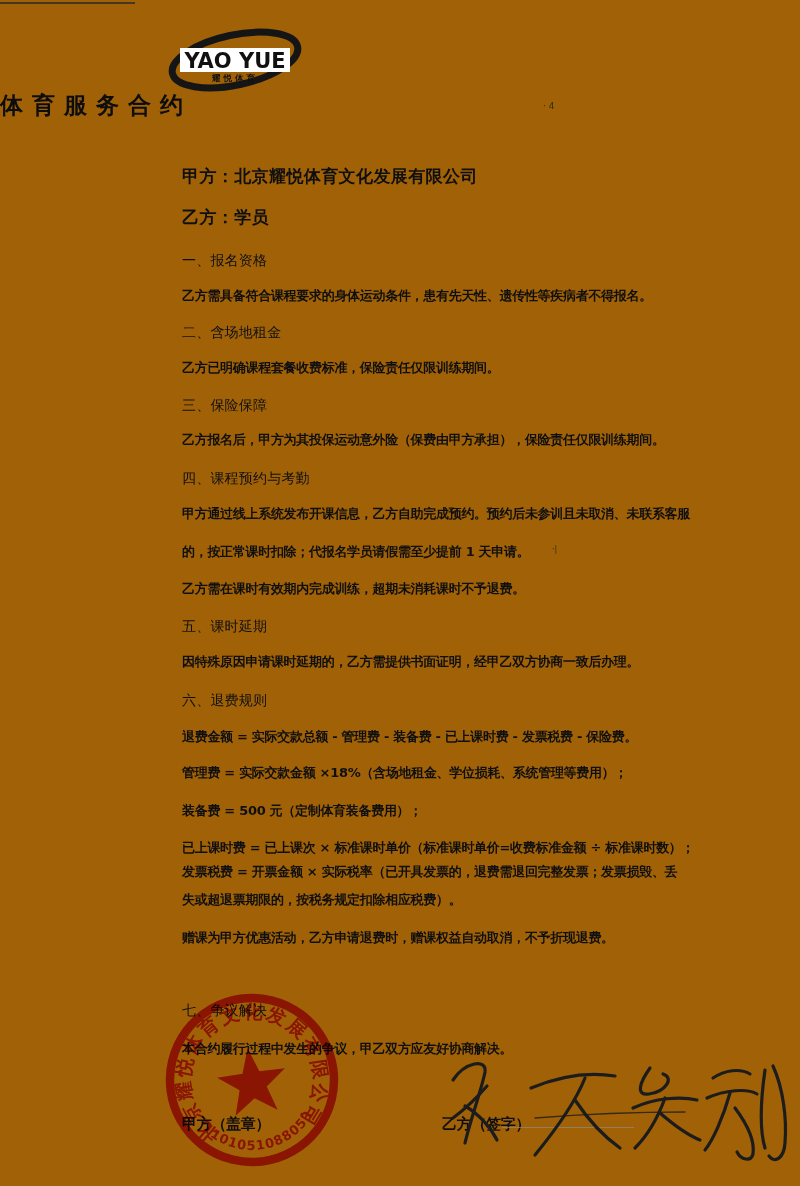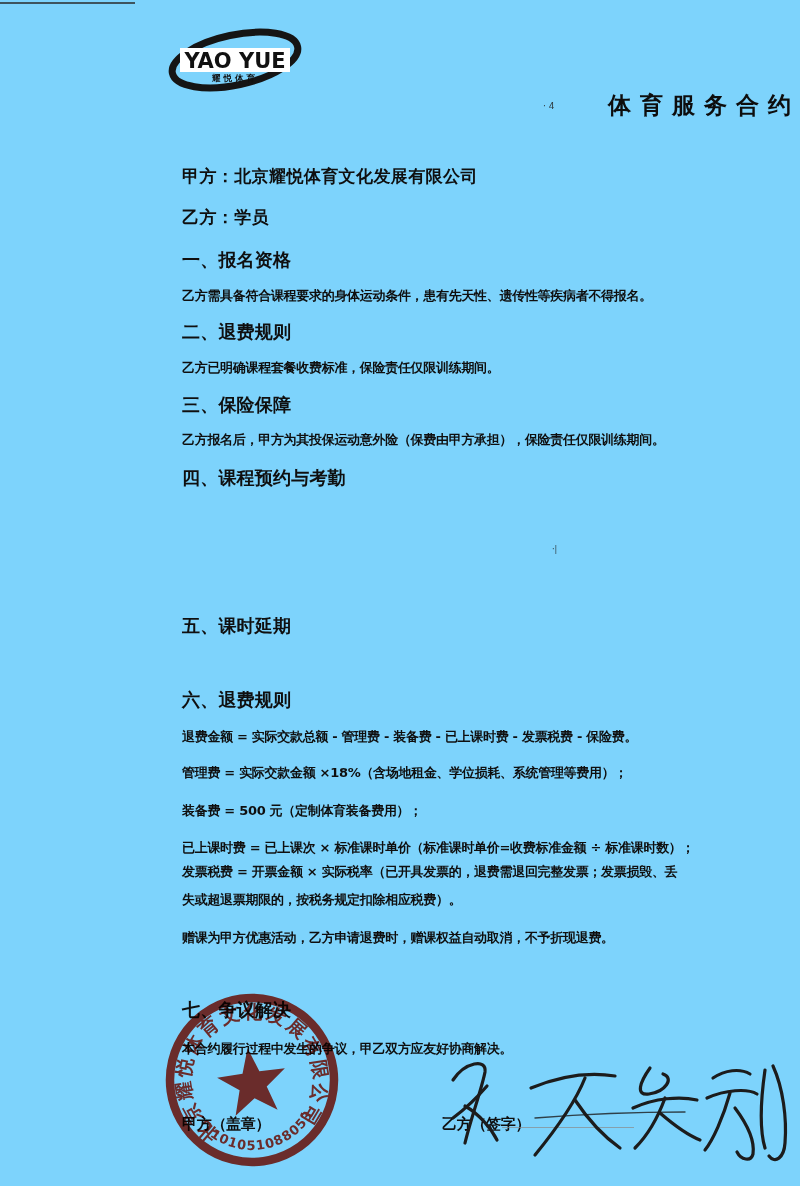--- a/index.html
+++ b/index.html
@@ -1,40 +1,40 @@
 <!DOCTYPE html>
 <html><head>
 <meta charset="utf-8">
 <style>
   html,body{margin:0;padding:0;background:#888;}
   .page{
     position:relative;width:800px;height:1186px;margin:0 auto;
-    background:#7dd3fc;overflow:hidden;
+    background:#a16207;overflow:hidden;
     font-family:"DejaVu Sans","Liberation Sans",sans-serif;
     color:#111;
   }
   .scanline-top{position:absolute;left:0;top:2px;width:135px;height:2px;background:#2a2a2a;opacity:.75;}
   
   .logo{position:absolute;left:158px;top:24px;width:155px;height:72px;}
   
   .doc-title{
-    position:absolute;left:0;right:0;top:90px;text-align:right;
+    position:absolute;left:0;right:0;top:90px;text-align:left;
     font-size:23px;font-weight:800;letter-spacing:9px;color:#0d0d0d;
   }
   .artifact{position:absolute;color:#222;opacity:.85;}
   .artifact.a1{left:543px;top:101px;font-size:9px;}
   .artifact.a2{left:552px;top:545px;font-size:8px;}
   
   .ln{
     position:absolute;left:165px;white-space:nowrap;
     font-size:13px;font-weight:600;letter-spacing:-0.3px;color:#0f0f0f;
     line-height:20px;
     padding-left:17px;
   }
-  .ln.h{font-size:18px;font-weight:700;letter-spacing:0.2px;}
+  .ln.h{font-size:14px;font-weight:400;letter-spacing:0.2px;}
   .ln.party{font-size:17px;font-weight:800;letter-spacing:0.4px;}
   .ln.siglabel{font-size:15px;font-weight:800;}
   
   .stamp{position:absolute;left:152px;top:988px;width:200px;height:190px;mix-blend-mode:multiply;opacity:.93;}
   
   .signature{position:absolute;left:435px;top:1048px;width:360px;height:130px;}
   .sig-underline{position:absolute;left:502px;top:1127px;width:132px;height:1px;background:#8a8a8a;opacity:.7;}
 </style>
 </head>
 <body>
@@ -53,29 +53,33 @@
   <div class="doc-title">体育服务合约</div>
   <span class="artifact a1">· 4</span>
   <span class="artifact a2">·|</span>
 
   <div class="ln party" style="top:166px">甲方：北京耀悦体育文化发展有限公司</div>
   <div class="ln party" style="top:207px">乙方：学员</div>
 
   <div class="ln h" style="top:250px">一、报名资格</div>
   <div class="ln" style="top:286px">乙方需具备符合课程要求的身体运动条件，患有先天性、遗传性等疾病者不得报名。</div>
 
-  <div class="ln h" style="top:322px">二、退费规则</div>
+  <div class="ln h" style="top:322px">二、含场地租金</div>
   <div class="ln" style="top:358px">乙方已明确课程套餐收费标准，保险责任仅限训练期间。</div>
 
   <div class="ln h" style="top:395px">三、保险保障</div>
   <div class="ln" style="top:430px">乙方报名后，甲方为其投保运动意外险（保费由甲方承担），保险责任仅限训练期间。</div>
 
   <div class="ln h" style="top:468px">四、课程预约与考勤</div>
+  <div class="ln" style="top:504px">甲方通过线上系统发布开课信息，乙方自助完成预约。预约后未参训且未取消、未联系客服</div>
+  <div class="ln" style="top:542px">的，按正常课时扣除；代报名学员请假需至少提前 1 天申请。</div>
+  <div class="ln" style="top:579px">乙方需在课时有效期内完成训练，超期未消耗课时不予退费。</div>
 
   <div class="ln h" style="top:616px">五、课时延期</div>
+  <div class="ln" style="top:652px">因特殊原因申请课时延期的，乙方需提供书面证明，经甲乙双方协商一致后办理。</div>
 
   <div class="ln h" style="top:690px">六、退费规则</div>
   <div class="ln" style="top:727px">退费金额 = 实际交款总额 - 管理费 - 装备费 - 已上课时费 - 发票税费 - 保险费。</div>
   <div class="ln" style="top:763px">管理费 = 实际交款金额 ×18%（含场地租金、学位损耗、系统管理等费用）；</div>
   <div class="ln" style="top:801px">装备费 = 500 元（定制体育装备费用）；</div>
   <div class="ln" style="top:838px">已上课时费 = 已上课次 × 标准课时单价（标准课时单价=收费标准金额 ÷ 标准课时数）；</div>
   <div class="ln" style="top:862px">发票税费 = 开票金额 × 实际税率（已开具发票的，退费需退回完整发票；发票损毁、丢</div>
   <div class="ln" style="top:928px">赠课为甲方优惠活动，乙方申请退费时，赠课权益自动取消，不予折现退费。</div>
   <div class="ln" style="top:890px">失或超退票期限的，按税务规定扣除相应税费）。</div>
 

